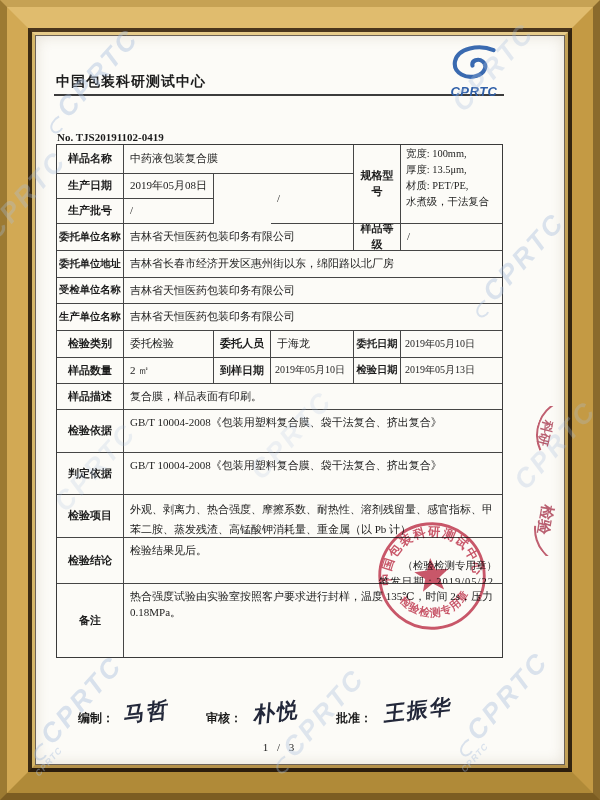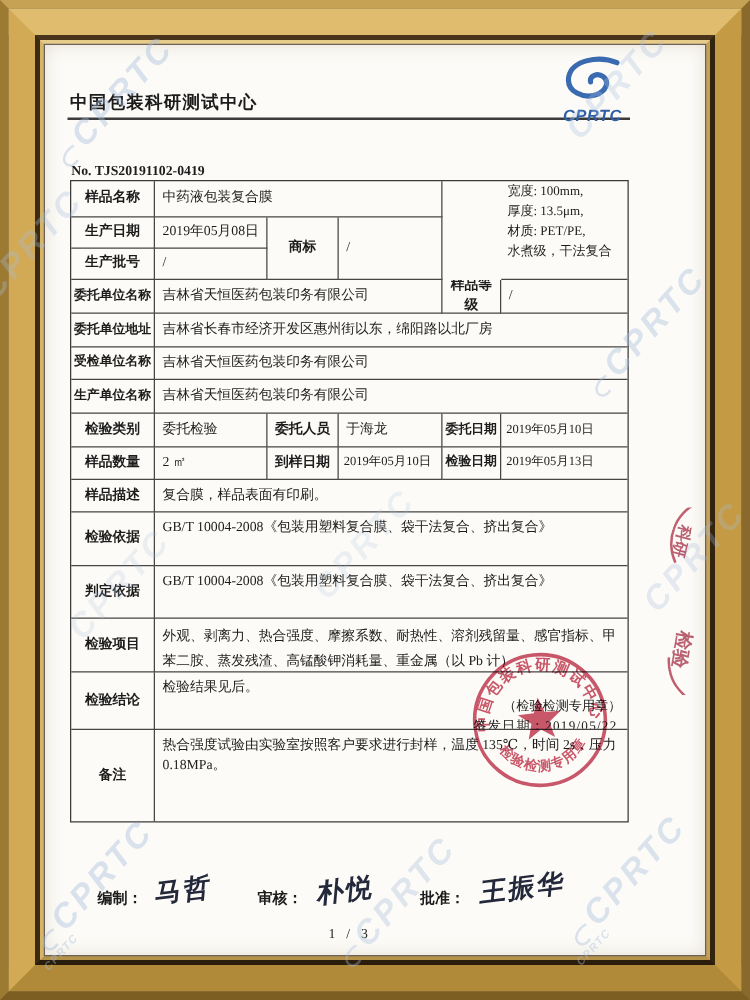--- a/index.html
+++ b/index.html
@@ -86,29 +86,29 @@
         <path d="M88,12 C60,0 18,8 13,34 c-4,24 24,34 42,28 16,-5 22,-20 12,-28 -9,-7 -22,-2 -20,8" fill="none" stroke="#3a6ab0" stroke-width="8" stroke-linecap="round"></path>
       </svg>
       <div class="logo-word">CPRTC</div>
     </div>
 
     <div class="report-no">No. TJS20191102-0419</div>
 
     <div class="rpt-table">
       <div class="cell lbl" style="grid-area:1/1/2/2">样品名称</div>
       <div class="cell" style="grid-area:1/2/2/5">中药液包装复合膜</div>
+      <div class="cell lbl" style="grid-area:1/5/4/6">规格型号</div>
       <div class="cell spec noR" style="grid-area:1/6/4/7">
         <span>宽度: 100mm,</span>
         <span>厚度: 13.5μm,</span>
         <span>材质: PET/PE,</span>
         <span>水煮级，干法复合</span>
       </div>
       <div class="cell lbl" style="grid-area:2/1/3/2">生产日期</div>
       <div class="cell" style="grid-area:2/2/3/3">2019年05月08日</div>
-      <div class="cell lbl" style="grid-area:2/3/4/4">商标</div>
       <div class="cell" style="grid-area:2/4/4/5">/</div>
       <div class="cell lbl" style="grid-area:3/1/4/2">生产批号</div>
       <div class="cell" style="grid-area:3/2/4/3">/</div>
 
       <div class="cell lbl sm" style="grid-area:4/1/5/2">委托单位名称</div>
       <div class="cell" style="grid-area:4/2/5/5">吉林省天恒医药包装印务有限公司</div>
       <div class="cell lbl" style="grid-area:4/5/5/6">样品等级</div>
       <div class="cell noR" style="grid-area:4/6/5/7">/</div>
 
       <div class="cell lbl sm" style="grid-area:5/1/6/2">委托单位地址</div>

